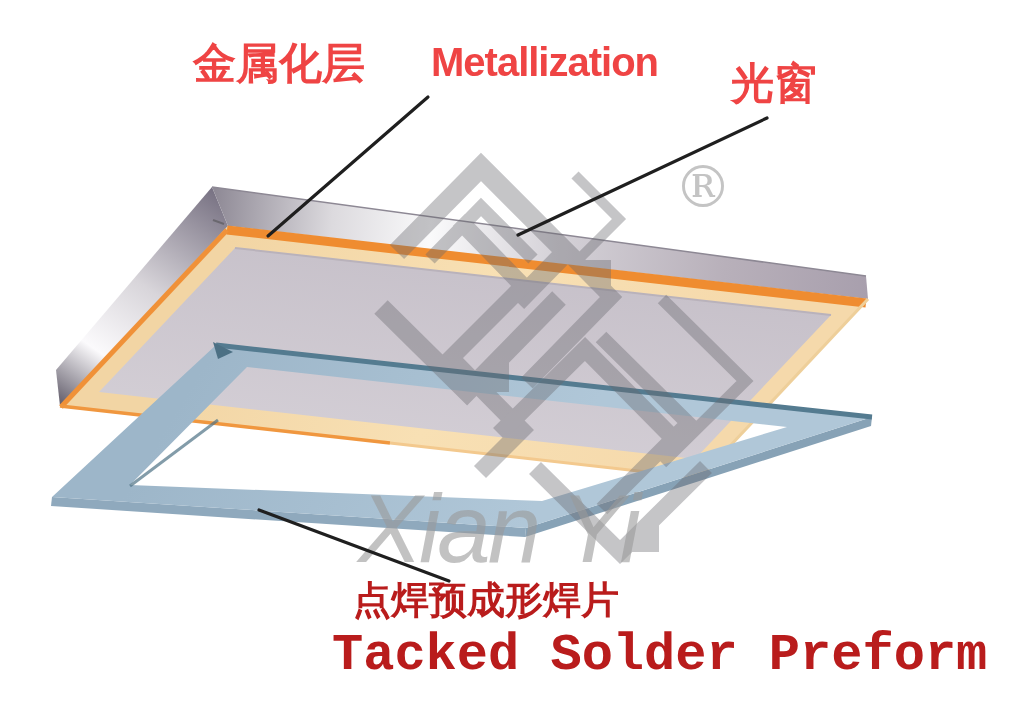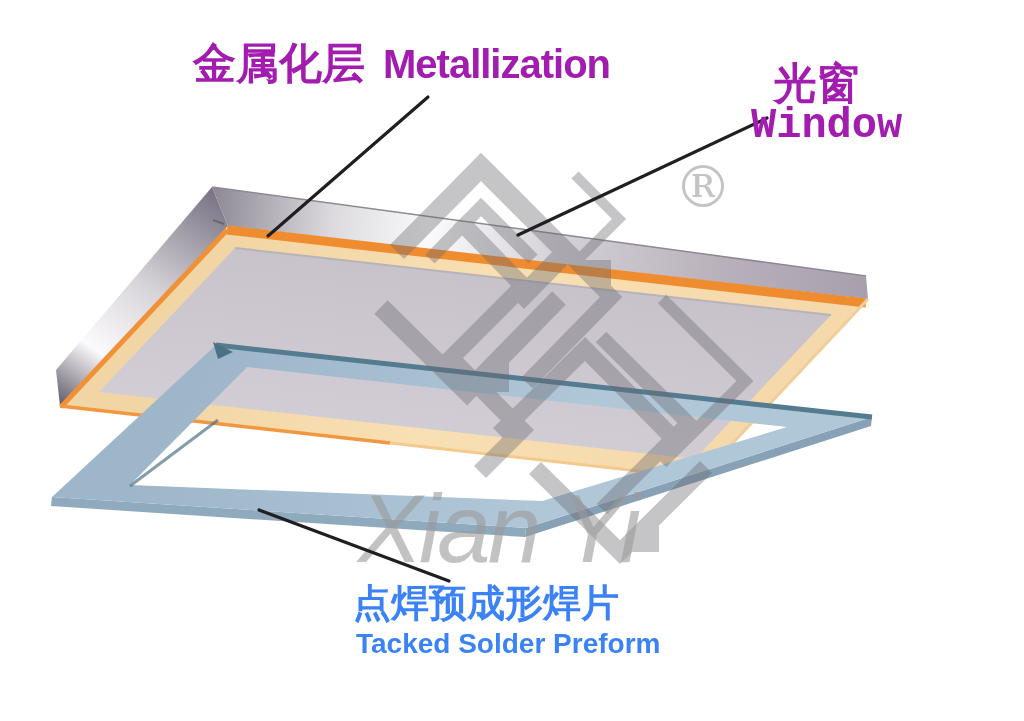--- a/index.html
+++ b/index.html
@@ -1,28 +1,28 @@
 <!DOCTYPE html>
 <html><head>
 <meta charset="utf-8">
 <style>
   html,body{margin:0;padding:0;background:#fff;}
   #stage{
     position:relative;width:1024px;height:721px;background:#ffffff;
     overflow:hidden;font-family:"Liberation Sans",sans-serif;
   }
-  .label{position:absolute;color:#a21caf;white-space:nowrap;display:flex;align-items:center;line-height:1;}
+  .label{position:absolute;color:#ef4444;white-space:nowrap;display:flex;align-items:flex-start;line-height:1;gap:48px;}
   .label .zh{font-weight:700;font-size:43px;font-family:"Liberation Sans","DejaVu Sans",sans-serif;}
   .label .en-sans{font-weight:700;font-size:40px;letter-spacing:-1px;margin-left:18px;font-family:Liberation Sans, sans-serif;}
   .label .en-mono{font-weight:700;font-size:42px;margin-left:20px;font-family:"Liberation Mono","DejaVu Sans Mono",monospace;}
-  .label-serif{position:absolute;color:#3b82f6;white-space:nowrap;line-height:1;font-family:Liberation Sans, sans-serif;font-weight:700;}
+  .label-serif{position:absolute;color:#b91c1c;white-space:nowrap;line-height:1;font-family:Liberation Mono, monospace;font-weight:700;}
   #lbl-metallization{left:193px;top:42px;}
   #lbl-window{left:731px;top:62px;flex-direction:column;}
   #lbl-preform-zh{left:353px;top:584px;font-size:38px;}
-  #lbl-preform-en{left:356px;top:630px;font-size:28px;}
+  #lbl-preform-en{left:332px;top:630px;font-size:52px;}
   #registered-mark{
     position:absolute;left:674px;top:158px;font-size:58px;line-height:1;
     color:#c4c4c4;font-family:"DejaVu Serif","Liberation Serif",serif;
   }
   svg{position:absolute;left:0;top:0;}
 </style>
 </head>
 <body>
 
 <div id="stage">
@@ -111,21 +111,20 @@
     </g>
   </svg>
 
   <div class="label" id="lbl-metallization">
     <span class="zh">金属化层</span>
     <span class="en-sans">Metallization</span>
   </div>
 
   <div class="label" id="lbl-window">
     <span class="zh">光窗</span>
-    <span class="en-mono">Window</span>
   </div>
 
   <div class="label-serif" id="lbl-preform-zh">点焊预成形焊片</div>
   <div class="label-serif" id="lbl-preform-en">Tacked Solder Preform</div>
 
   <div id="registered-mark">®</div>
 
 </div>
 
 </body></html>

